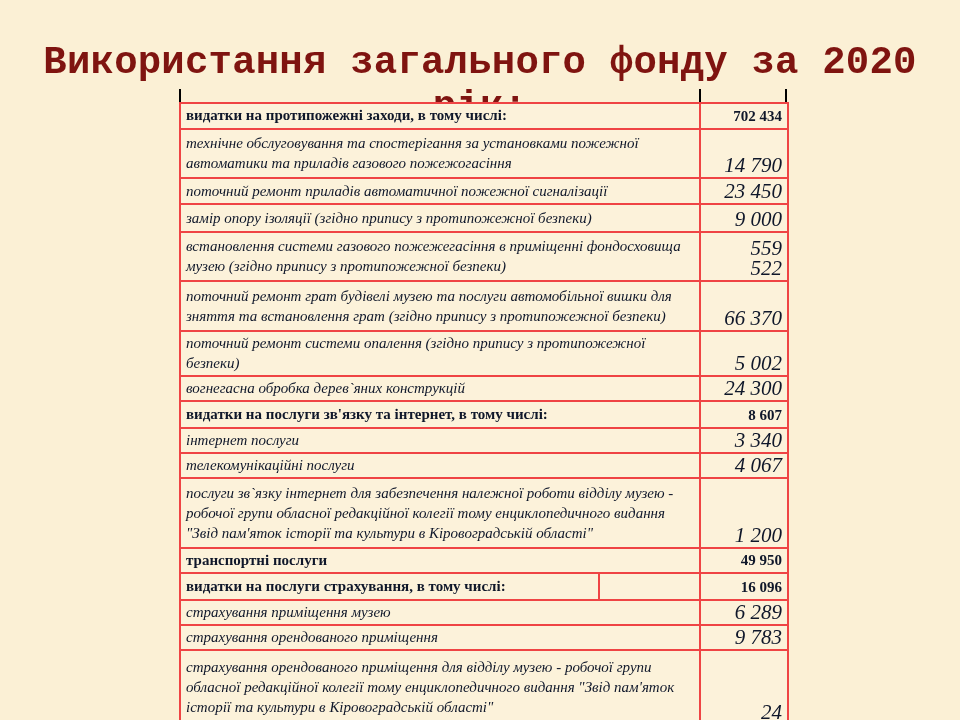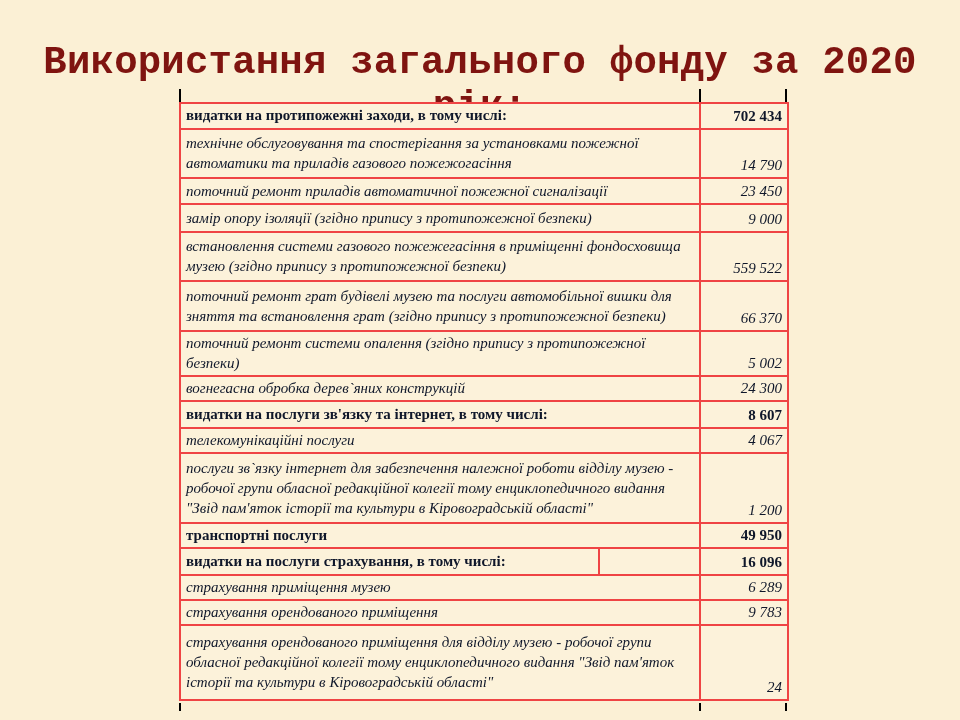--- a/index.html
+++ b/index.html
@@ -23,21 +23,21 @@
   }
   td{
     border:2px solid #ef4444;
     padding:1px 5px 2px 5px;
     color:#0f172a;overflow:hidden;
   }
   td.label{text-align:left;vertical-align:middle;}
   td.label.item{font-style:italic;font-size:15px;line-height:20px;}
   td.label.total{font-weight:bold;font-size:15px;line-height:19px;}
   td.num{text-align:right;vertical-align:bottom;padding-right:5px;}
-  td.num.item{font-style:italic;font-size:15px;line-height:20px;padding-left:23px;}
+  td.num.item{font-style:italic;font-size:21px;line-height:20px;padding-left:23px;}
   td.num.total{font-weight:bold;font-size:15px;line-height:19px;padding-left:28px;}
   td.spacer{padding:0;}
   .tick{position:absolute;width:2px;background:#000;}
   .tick.top{top:89px;height:13px;}
   .tick.bottom{top:703px;height:8px;}
 </style>
 </head>
 <body>
 
 <div class="slide">
@@ -90,20 +90,24 @@
           </tr>
           <tr style="height: 25px;">
             <td class="label item" colspan="2">вогнегасна обробка дерев`яних конструкцій</td>
             <td class="num item">24 300</td>
           </tr>
           <tr style="height: 27px;">
             <td class="label total" colspan="2">видатки на послуги зв'язку та інтернет, в тому числі:</td>
             <td class="num total">8 607</td>
           </tr>
           <tr style="height: 25px;">
+            <td class="label item" colspan="2">інтернет послуги</td>
+            <td class="num item">3 340</td>
+          </tr>
+          <tr style="height: 25px;">
             <td class="label item" colspan="2">телекомунікаційні послуги</td>
             <td class="num item">4 067</td>
           </tr>
           <tr style="height: 70px;">
             <td class="label item" colspan="2">послуги зв`язку інтернет для забезпечення належної роботи відділу музею - робочої групи обласної редакційної колегії тому енциклопедичного видання "Звід пам'яток історії та культури в Кіровоградській області"</td>
             <td class="num item">1 200</td>
           </tr>
           <tr style="height: 25px;">
             <td class="label total" colspan="2">транспортні послуги</td>
             <td class="num total">49 950</td>

